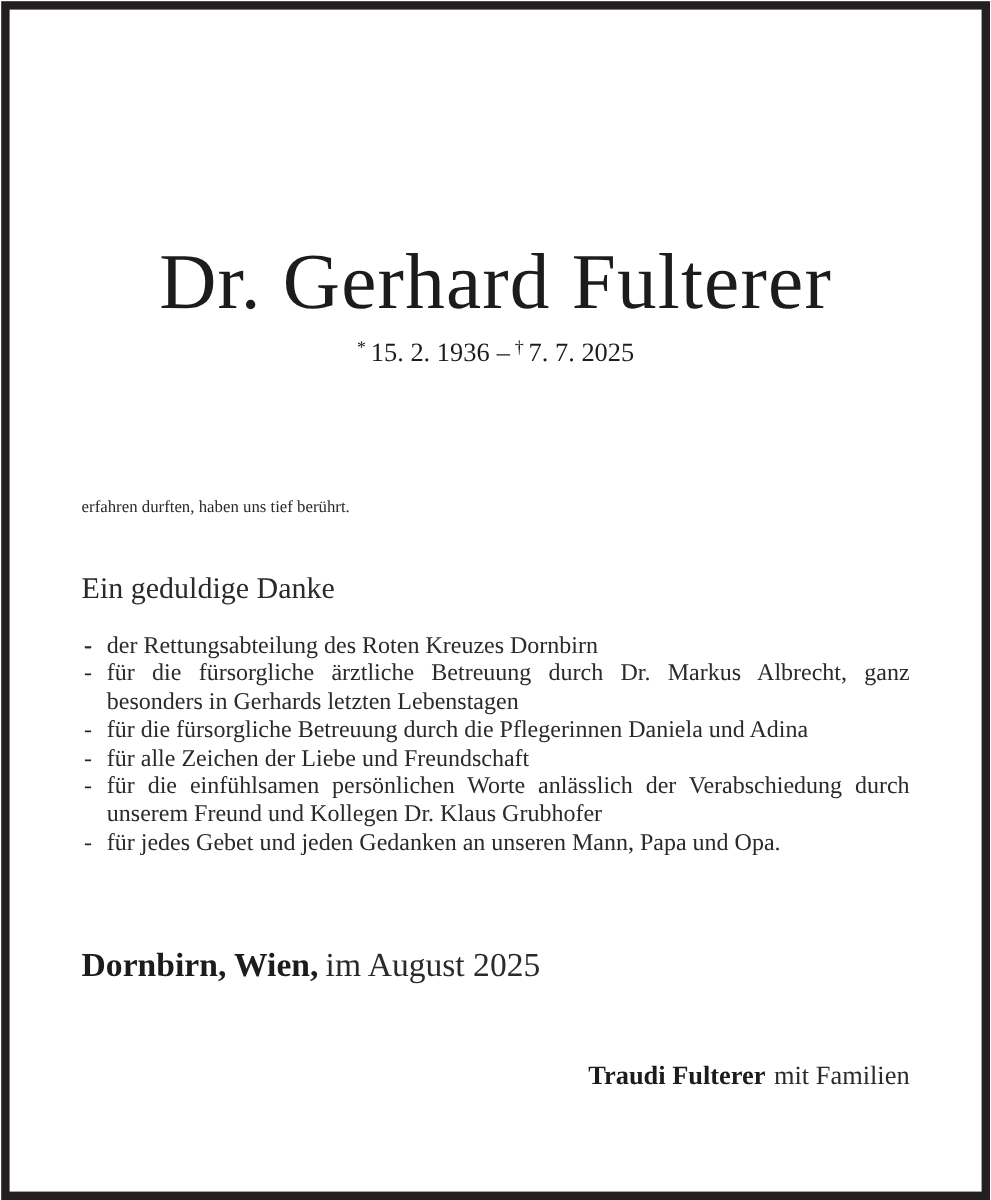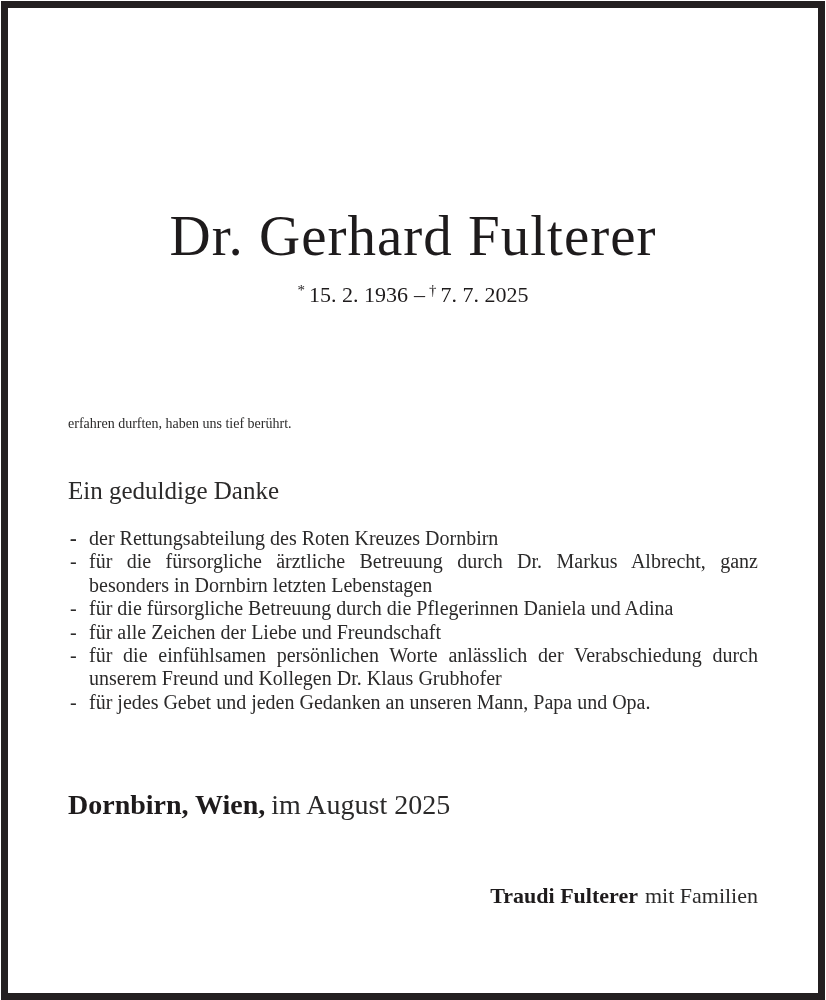--- a/index.html
+++ b/index.html
@@ -36,21 +36,21 @@
     top: 92px;
     font-size: 22px;
     line-height: 27px;
   }
   .intro .justified {
     text-align: justify;
     text-align-last: justify;
   }
   .deceased-name {
     top: 204px;
-    font-size: 57px;
+    font-size: 66px;
     line-height: 64px;
     letter-spacing: 1px;
     text-align: center;
     color: var(--heading-color);
   }
   .life-dates {
     top: 277px;
     font-size: 22px;
     line-height: 26px;
     font-weight: normal;
@@ -118,21 +118,21 @@
     <span class="sym">*</span><span>15. 2. 1936</span><span class="sep">–</span><span class="sym">†</span><span>7. 7. 2025</span>
   </div>
 
   <div class="block continuation">erfahren durften, haben uns tief berührt.</div>
 
   <div class="block thanks-heading">Ein geduldige Danke</div>
 
   <ul class="block thanks-list">
     <li><span class="dash">-</span></li>
     <li><span class="dash">-</span><span>der Rettungsabteilung des Roten Kreuzes Dornbirn</span></li>
-    <li><span class="dash">-</span><span>für die fürsorgliche ärztliche Betreuung durch Dr. Markus Albrecht, ganz besonders in Dornbirn letzten Lebenstagen</span></li>
+    <li><span class="dash">-</span><span>für die fürsorgliche ärztliche Betreuung durch Dr. Markus Albrecht, ganz besonders in Gerhards letzten Lebenstagen</span></li>
     <li><span class="dash">-</span><span>für die fürsorgliche Betreuung durch die Pflegerinnen Daniela und Adina</span></li>
     <li><span class="dash">-</span><span>für alle Zeichen der Liebe und Freundschaft</span></li>
     <li><span class="dash">-</span><span>für die einfühlsamen persönlichen Worte anlässlich der Verabschiedung durch unserem Freund und Kollegen Dr. Klaus Grubhofer</span></li>
     <li><span class="dash">-</span><span>für jedes Gebet und jeden Gedanken an unseren Mann, Papa und Opa.</span></li>
   </ul>
 
   <div class="block closing">
     <span class="place">Dornbirn, Wien,</span><span class="date">im August 2025</span>
   </div>
 

